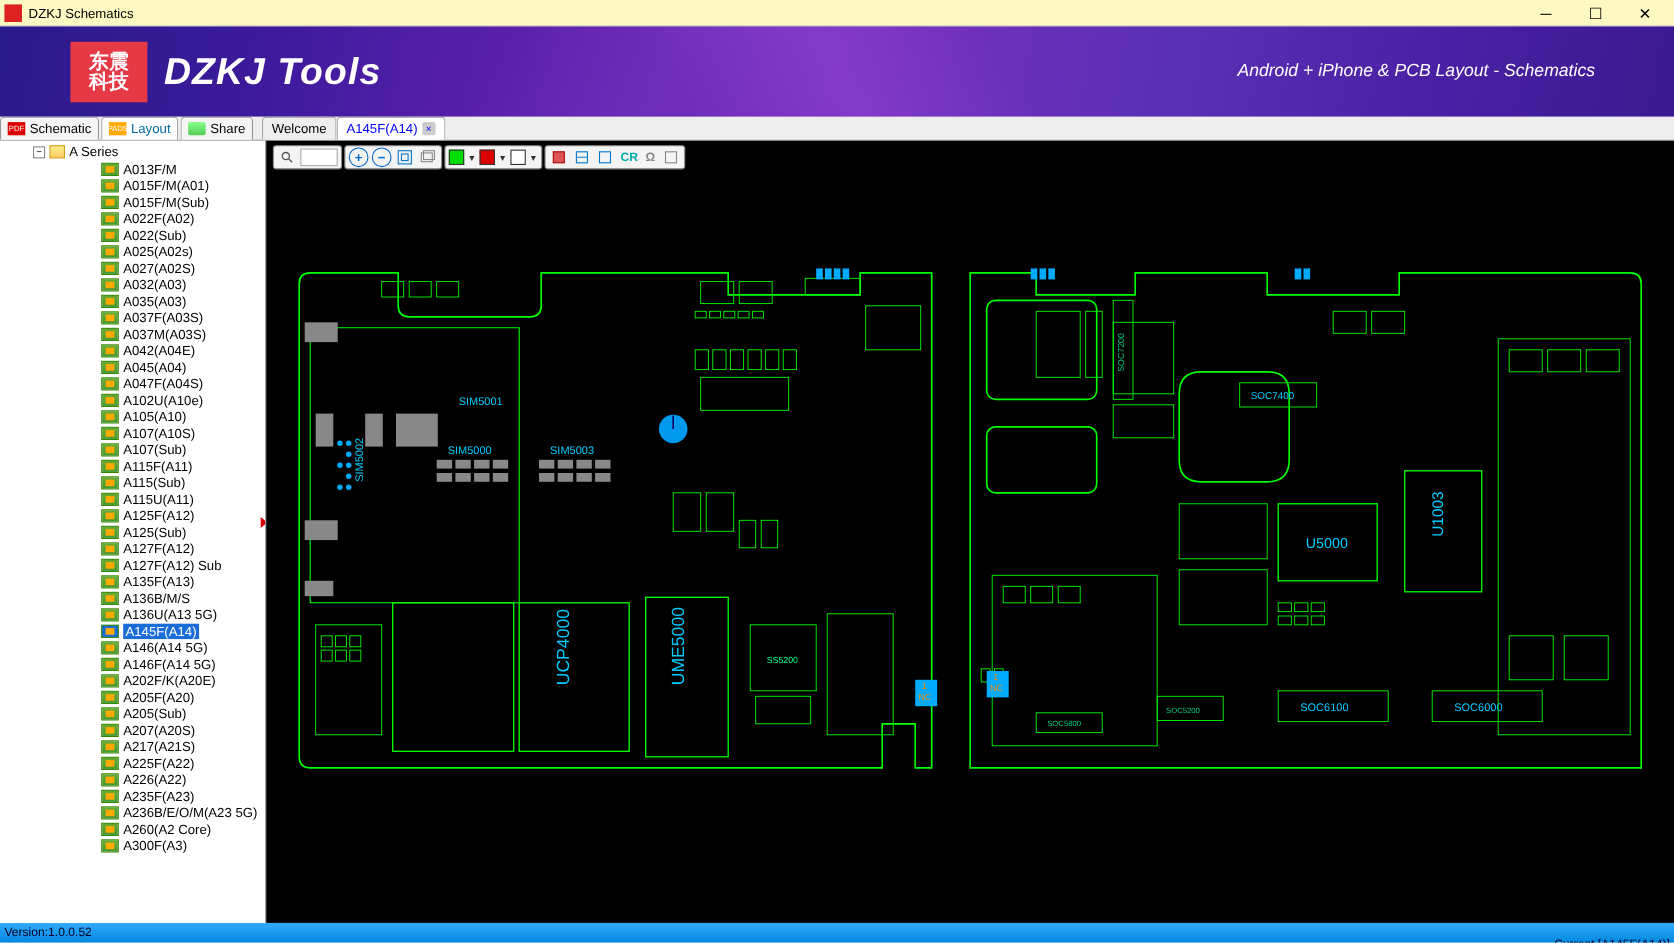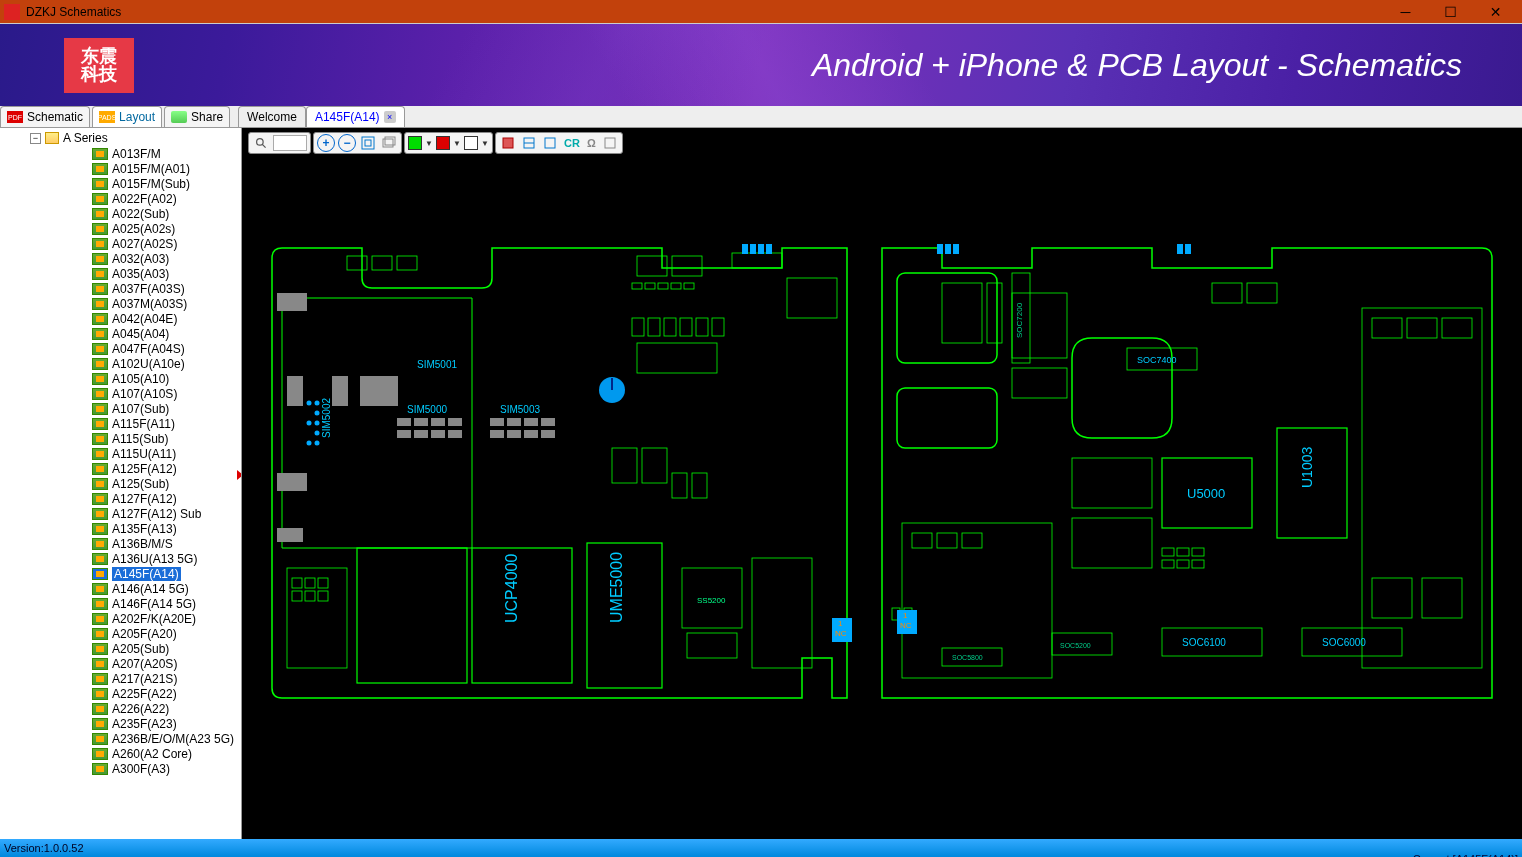--- a/index.html
+++ b/index.html
@@ -1,29 +1,29 @@
 <!DOCTYPE html>
 <html><head>
 <meta charset="utf-8">
 <style>
 * { margin: 0; padding: 0; box-sizing: border-box; font-family: "Microsoft YaHei", "SimSun", sans-serif; }
 html, body { width: 1522px; height: 857px; overflow: hidden; background: #fff; }
 
 
-.titlebar { height: 24px; background: #c2410c; display: flex; align-items: center; padding: 0 4px; border-bottom: 1px solid #ccc; }
+.titlebar { height: 24px; background: #fef9c3; display: flex; align-items: center; padding: 0 4px; border-bottom: 1px solid #ccc; }
 .titlebar .app-icon { width: 16px; height: 16px; background: #d22; margin-right: 6px; }
 .titlebar .title { font-size: 12px; color: #000; flex: 1; }
 .titlebar .win-btn { width: 45px; height: 22px; display: flex; align-items: center; justify-content: center; font-size: 14px; color: #000; }
 
 
 .banner { height: 82px; background: linear-gradient(100deg, #2a1a8a 0%, #3b1a9a 15%, #5a20aa 30%, #7a30bb 50%, #5a30b5 70%, #4a20a5 85%, #3a1a90 100%); position: relative; overflow: hidden; display: flex; align-items: center; }
 .banner::before { content: ""; position: absolute; inset: 0; background: linear-gradient(60deg, transparent 40%, rgba(150,80,220,0.35) 50%, transparent 60%), linear-gradient(120deg, transparent 30%, rgba(120,60,200,0.3) 40%, transparent 50%); }
 .banner .logo { width: 70px; height: 55px; background: #e63946; margin-left: 64px; display: flex; align-items: center; justify-content: center; color: #fff; font-size: 18px; font-weight: bold; position: relative; z-index: 1; line-height: 1; }
 .banner .brand { color: #fff; font-size: 34px; font-weight: bold; margin-left: 15px; position: relative; z-index: 1; font-style: italic; letter-spacing: 1px; }
-.banner .tagline { color: #fff; font-size: 32px; font-style: italic; position: absolute; right: 60px; top: 50%; transform: translateY(-50%); z-index: 1; }
+.banner .tagline { color: #fff; font-size: 16px; font-style: italic; position: absolute; right: 72px; top: 50%; transform: translateY(-50%); z-index: 1; }
 
 
 .tabstrip { height: 22px; background: #eee; display: flex; border-bottom: 1px solid #999; font-size: 12px; }
 .maintab { display: flex; align-items: center; padding: 0 6px; border: 1px solid #999; border-bottom: none; background: #f5f5f5; margin-right: 2px; border-radius: 4px 4px 0 0; gap: 4px; }
 .maintab.active { background: #fff; }
 .maintab .ico { width: 16px; height: 12px; }
 .maintab .ico.pdf { background: #d00; color:#fff; font-size:7px; display:flex; align-items:center; justify-content:center; }
 .maintab .ico.pads { background: #fa0; color:#fff; font-size:7px; display:flex; align-items:center; justify-content:center; }
 .maintab .ico.share { background: linear-gradient(#8f8,#5c5); border-radius:2px; position:relative; }
 .maintab.layout span.lbl { color: #0369a1; }
@@ -80,20 +80,21 @@
   <div class="app-icon"></div>
   <div class="title">DZKJ Schematics</div>
   <div class="win-btn">─</div>
   <div class="win-btn">☐</div>
   <div class="win-btn">✕</div>
 </div>
 
 <div class="banner">
   <div class="logo" style="white-space:pre;">东震
 科技</div>
+  <div class="brand">DZKJ Tools</div>
   <div class="tagline">Android + iPhone &amp; PCB Layout - Schematics</div>
 </div>
 
 <div class="tabstrip">
   <div class="maintab">
     <span class="ico pdf">PDF</span>
     <span class="lbl">Schematic</span>
   </div>
   <div class="maintab layout active">
     <span class="ico pads">PADS</span>

